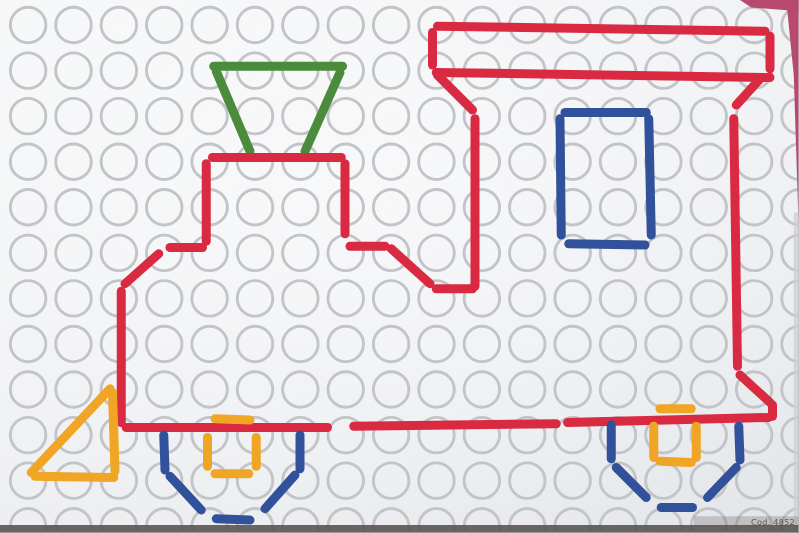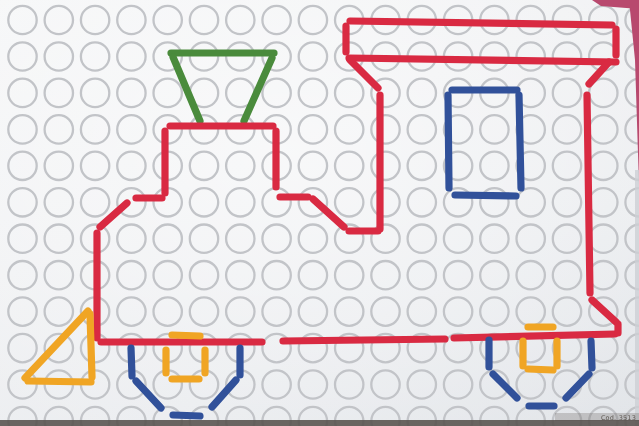--- a/index.html
+++ b/index.html
@@ -318,14 +318,14 @@
 
     <g>
       <polygon points="592,0 639,0 639,9 601,6" fill="#b8496e"></polygon>
       <polygon points="629,0 639,0 639,185 635,60" fill="#b8496e"></polygon>
       <rect x="635" y="170" width="4" height="256" opacity="0.8" fill="#cdd0d4"></rect>
       <rect x="0" y="420" width="639" height="6" opacity="0.88" fill="#56514c"></rect>
       <rect x="555" y="413" width="84" height="8" opacity="0.25" fill="#56514c"></rect>
     </g>
   </svg>
 
-  <div class="caption">Cod. 3513</div>
+  <div class="caption">Cod. 4852</div>
 </div>
 
 </body></html>

